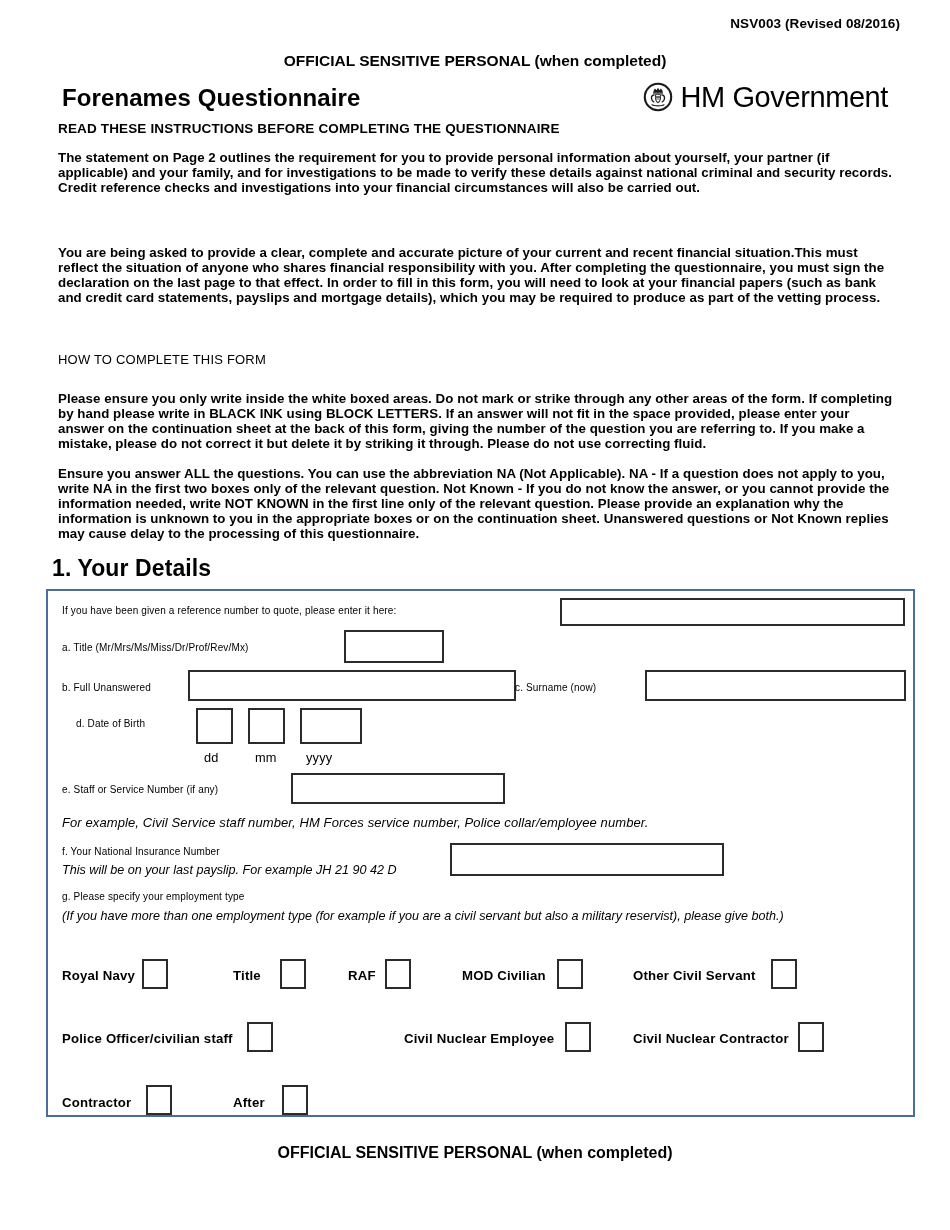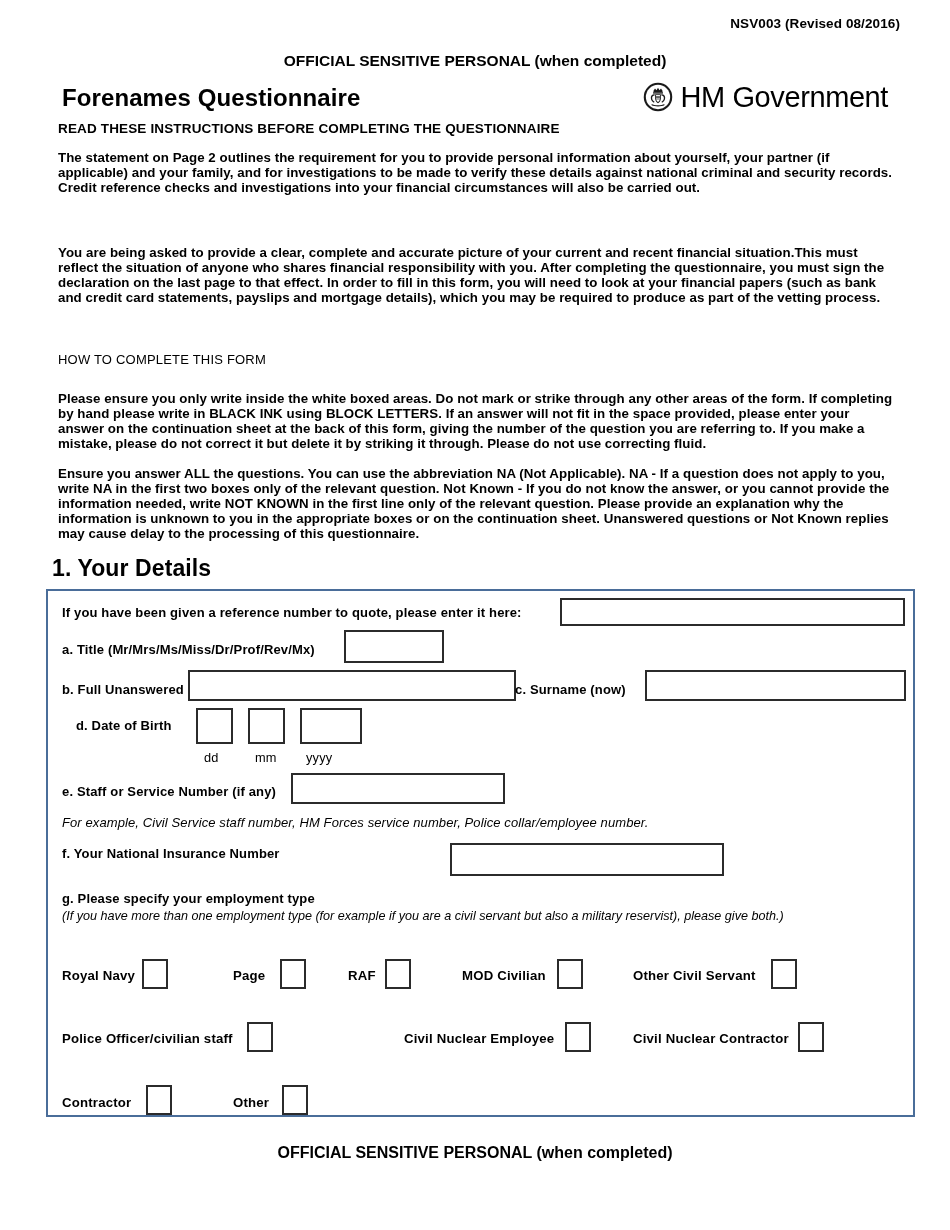--- a/index.html
+++ b/index.html
@@ -134,22 +134,22 @@
   }
 
   .fld {
     position: absolute;
     border: 2px solid #2b2b2b;
     background: #ffffff;
     box-sizing: border-box;
   }
   .lbl {
     position: absolute;
-    font-size: 13px;
-    font-weight: bold;
+    font-size: 10px;
+    font-weight: normal;
     letter-spacing: 0.15px;
     white-space: nowrap;
   }
   .lbl-italic {
     position: absolute;
     font-size: 13px;
     font-style: italic;
     font-weight: normal;
     letter-spacing: 0.1px;
     white-space: nowrap;
@@ -272,29 +272,30 @@
     <div class="fld" style="left:252px; top:117px; width:62px; height:36px;"></div>
     <div class="dob-hint" style="left:156px; top:159px;">dd</div>
     <div class="dob-hint" style="left:207px; top:159px;">mm</div>
     <div class="dob-hint" style="left:258px; top:159px;">yyyy</div>
 
     <div class="lbl" style="left:14px; top:193px;">e. Staff or Service Number (if any)</div>
     <div class="fld" style="left:243px; top:182px; width:214px; height:31px;"></div>
     <div class="lbl-italic" style="left:14px; top:224px;">For example, Civil Service staff number, HM Forces service number, Police collar/employee number.</div>
 
     <div class="lbl" style="left:14px; top:255px;">f. Your National Insurance Number</div>
+    <div class="lbl-sub" style="left:14px; top:272px;">This will be on your last payslip. For example JH 21 90 42 D</div>
     <div class="fld" style="left:402px; top:252px; width:274px; height:33px;"></div>
 
     <div class="lbl" style="left:14px; top:300px;">g. Please specify your employment type</div>
     <div class="lbl-sub" style="left:14px; top:318px;">(If you have more than one employment type (for example if you are a civil servant but also a military reservist), please give both.)</div>
 
     <div class="cb-label" style="left:14px; top:377px;">Royal Navy</div>
     <div class="cbox" style="left:94px; top:368px;"></div>
 
-    <div class="cb-label" style="left:185px; top:377px;">Page</div>
+    <div class="cb-label" style="left:185px; top:377px;">Title</div>
     <div class="cbox" style="left:232px; top:368px;"></div>
 
     <div class="cb-label" style="left:300px; top:377px;">RAF</div>
     <div class="cbox" style="left:337px; top:368px;"></div>
 
     <div class="cb-label" style="left:414px; top:377px;">MOD Civilian</div>
     <div class="cbox" style="left:509px; top:368px;"></div>
 
     <div class="cb-label" style="left:585px; top:377px;">Other Civil Servant</div>
     <div class="cbox" style="left:723px; top:368px;"></div>
@@ -304,20 +305,20 @@
 
     <div class="cb-label" style="left:356px; top:440px;">Civil Nuclear Employee</div>
     <div class="cbox" style="left:517px; top:431px;"></div>
 
     <div class="cb-label" style="left:585px; top:440px;">Civil Nuclear Contractor</div>
     <div class="cbox" style="left:750px; top:431px;"></div>
 
     <div class="cb-label" style="left:14px; top:504px;text-align:center;">Contractor</div>
     <div class="cbox" style="left:98px; top:494px;"></div>
 
-    <div class="cb-label" style="left:185px; top:504px;">Other</div>
+    <div class="cb-label" style="left:185px; top:504px;">After</div>
     <div class="cbox" style="left:234px; top:494px;"></div>
 
   </div>
 
   <div class="footer-class">OFFICIAL SENSITIVE PERSONAL (when completed)</div>
 
 </div>
 
 </body></html>

